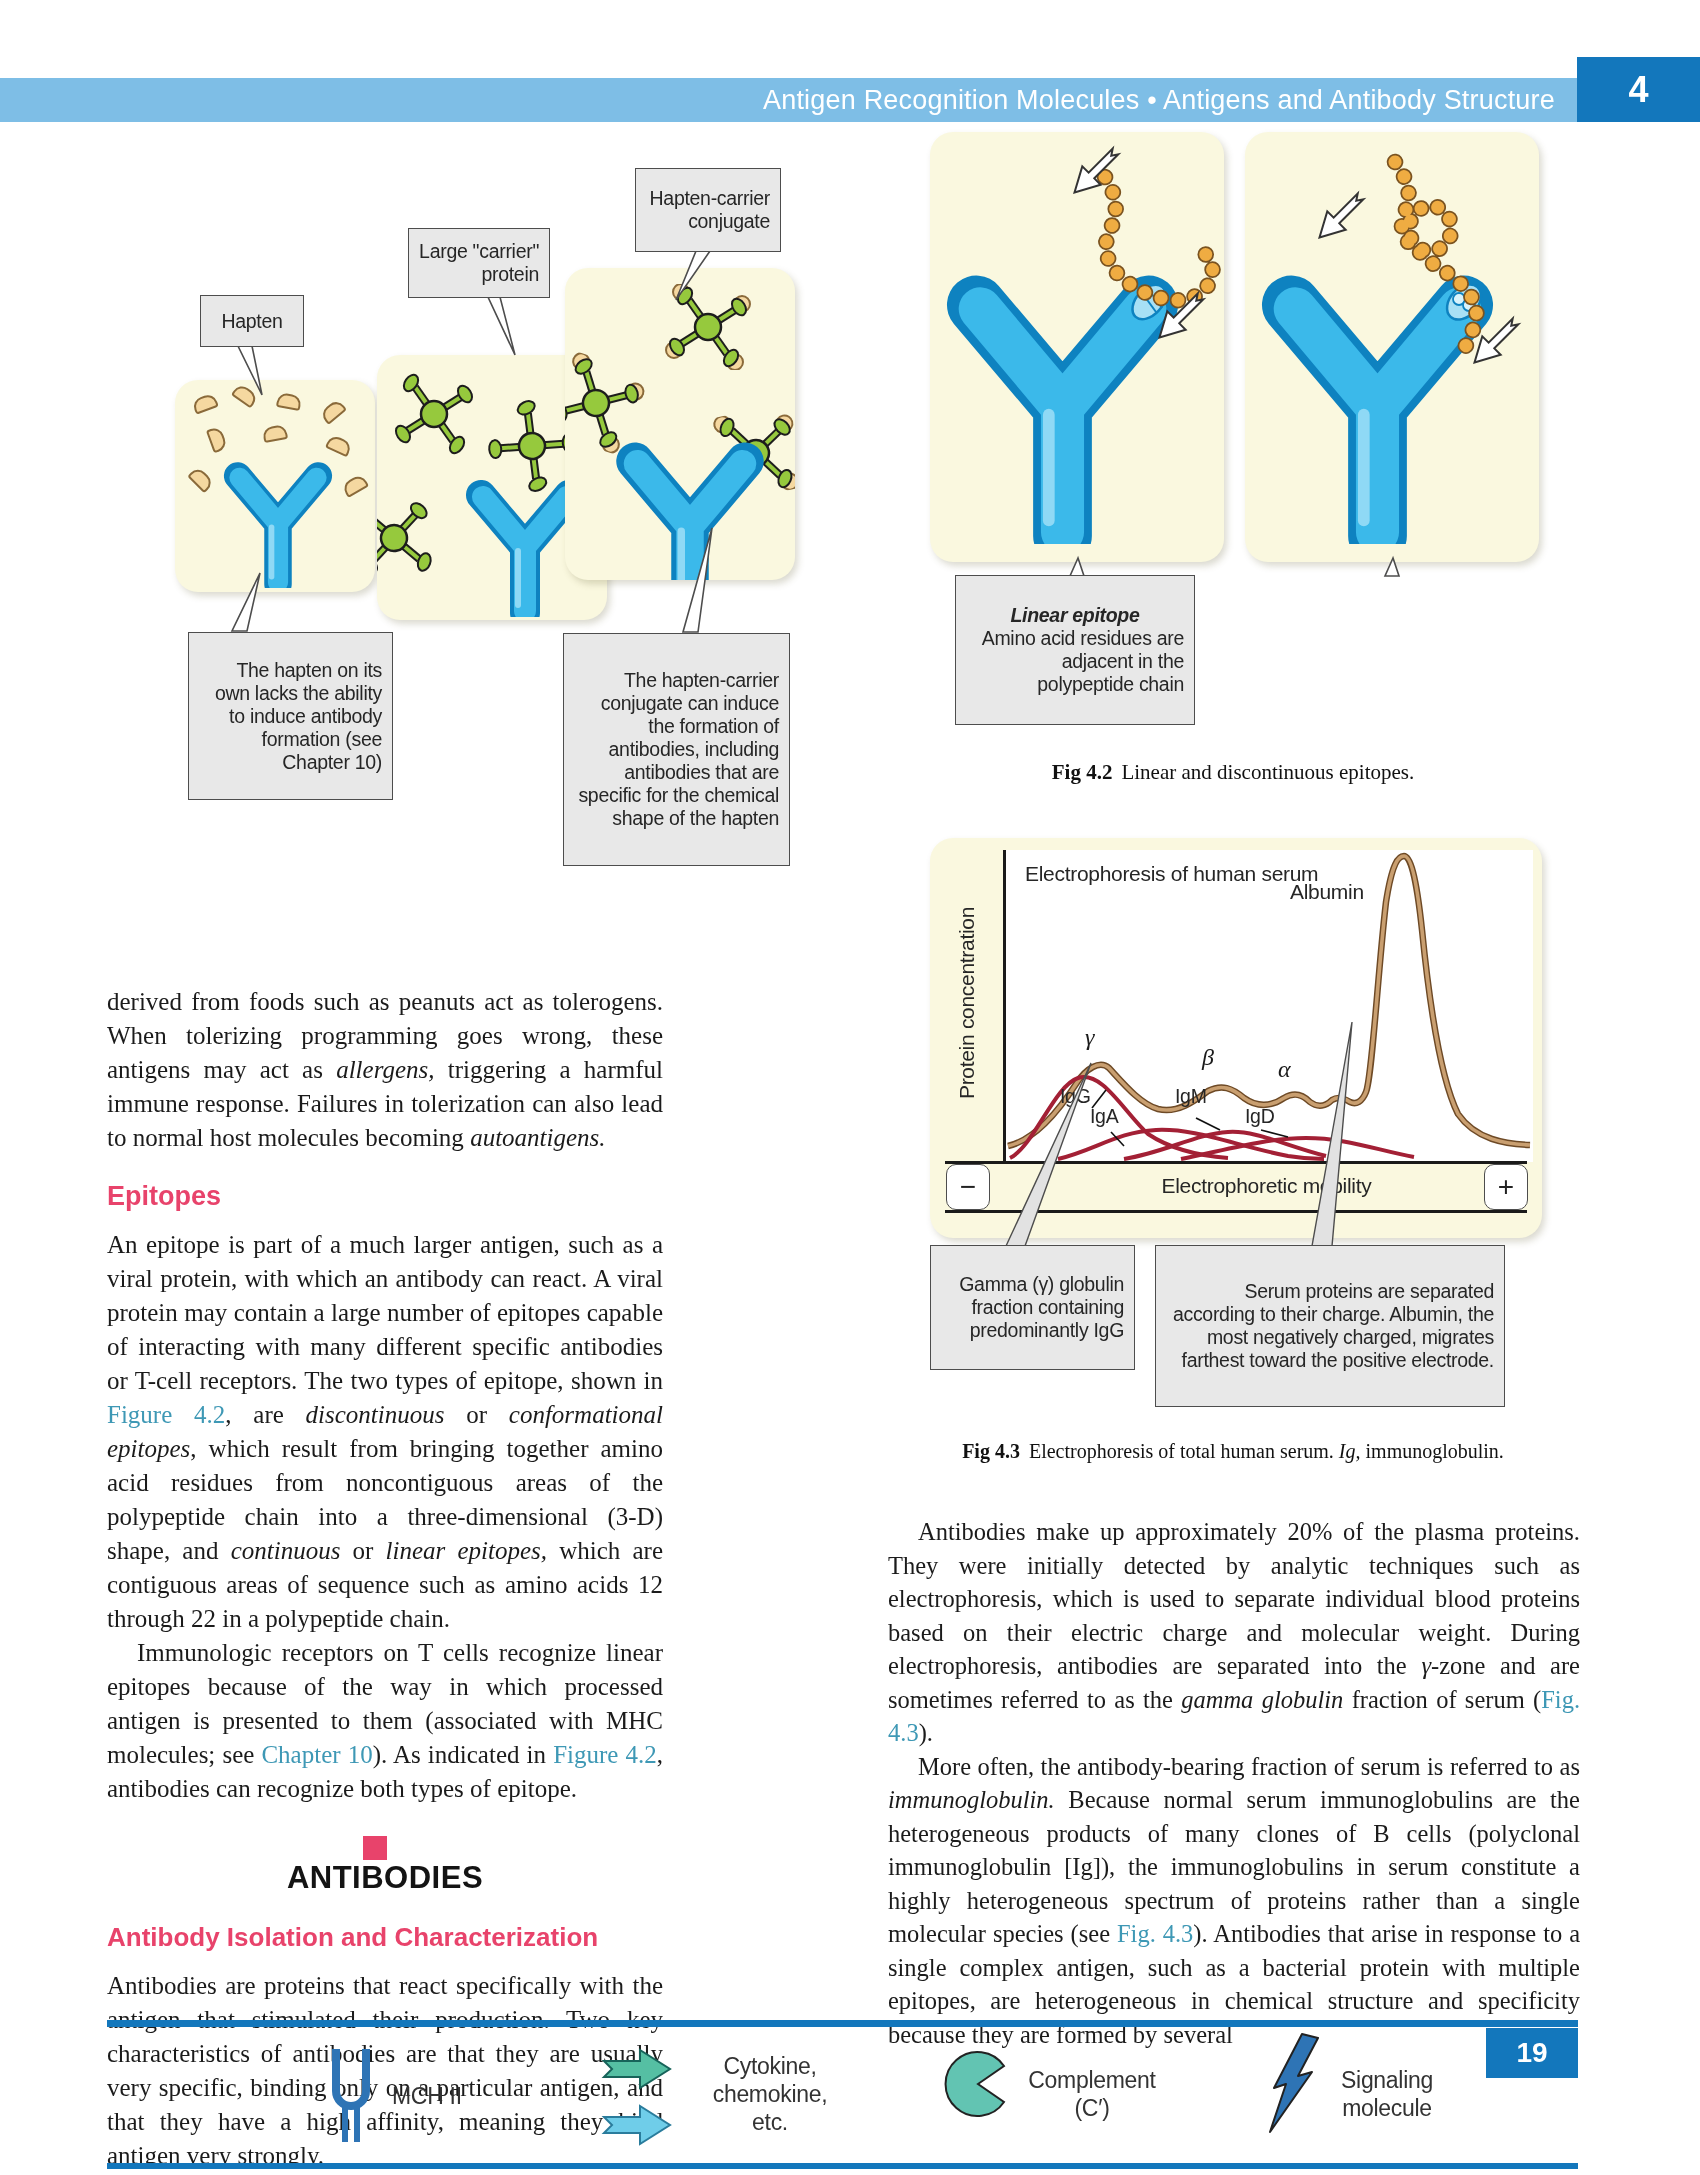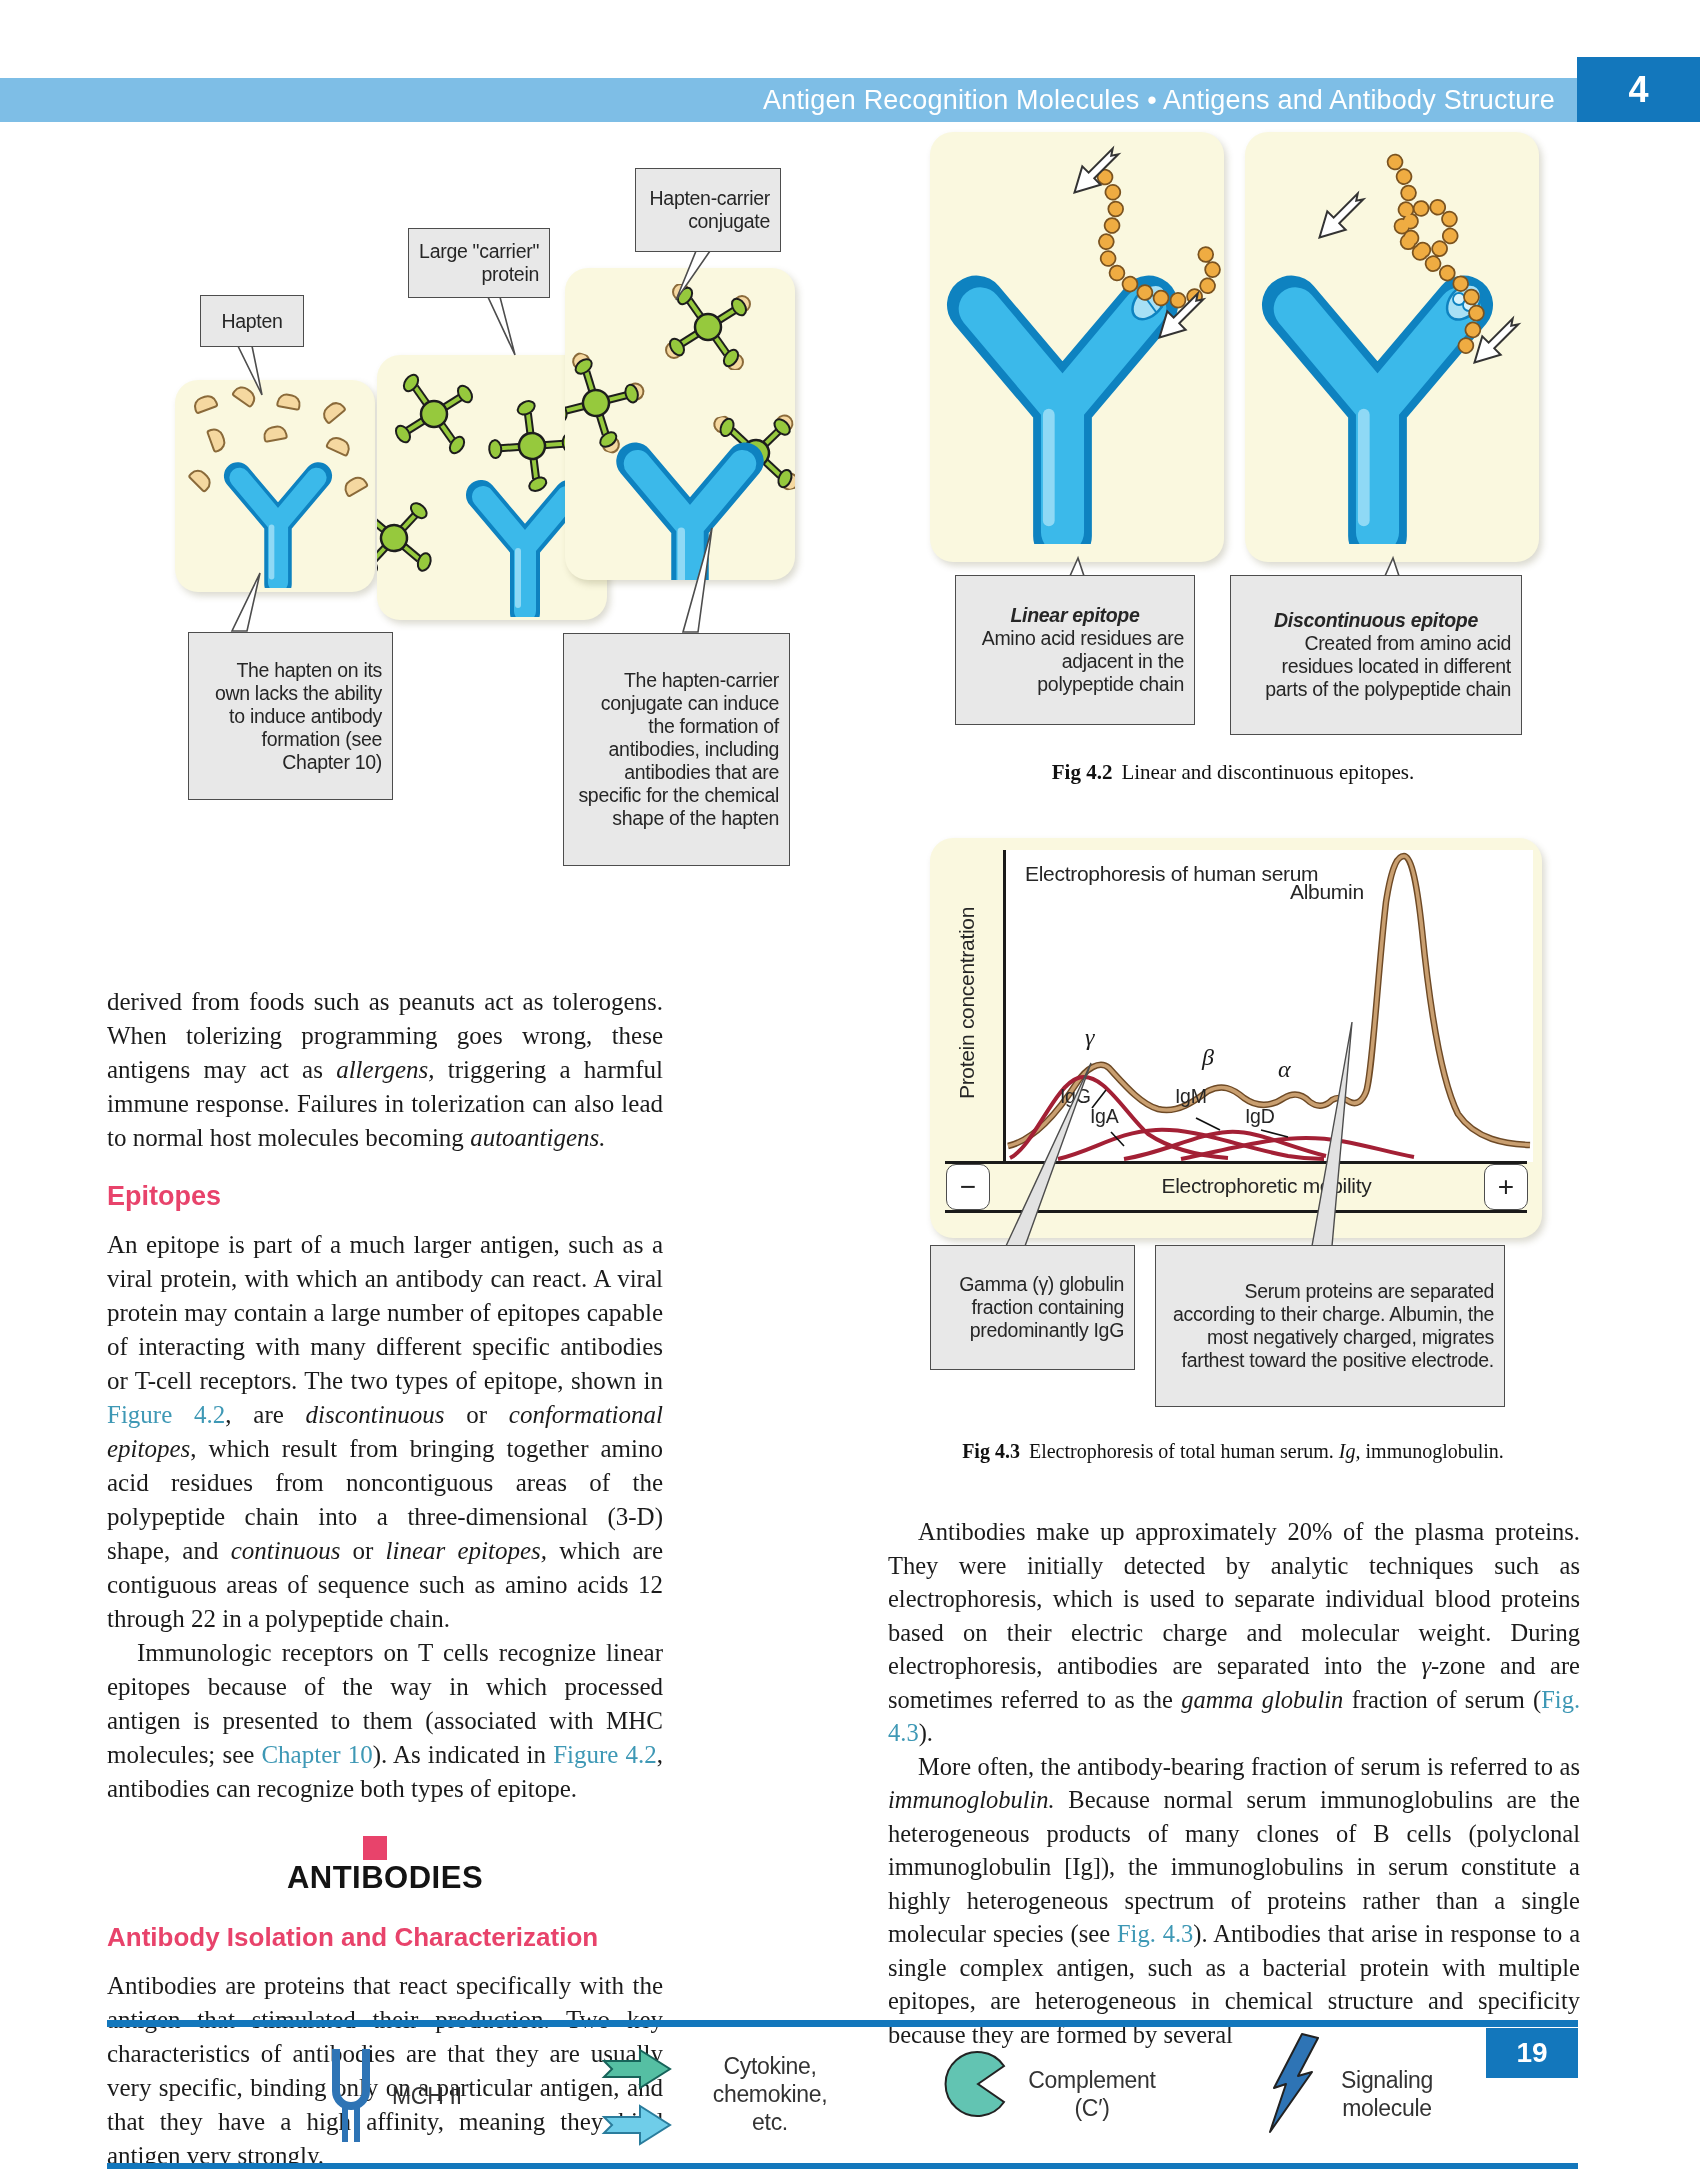--- a/index.html
+++ b/index.html
@@ -287,24 +287,20 @@
         </g>
 
       <polygon points="190,430 182,448 196,448" fill="#fff" stroke="#4d4d4d" stroke-width="1.6"></polygon>
       <polygon points="505,430 497,448 511,448" fill="#fff" stroke="#4d4d4d" stroke-width="1.6"></polygon>
     </svg>
 
     <div class="gbox fig-label" style="left:67px;top:447px;width:240px;height:150px;flex-direction:column;">
       <div class="tt">Linear epitope</div>
       <div>Amino acid residues are adjacent in the polypeptide chain</div>
     </div>
-    <div class="gbox fig-label" style="left:342px;top:447px;width:292px;height:160px;flex-direction:column;">
-      <div class="tt">Discontinuous epitope</div>
-      <div>Created from amino acid residues located in different parts of the polypeptide chain</div>
-    </div>
 
     <div class="caption" style="left:0;top:632px;width:690px;">
       <b>Fig 4.2</b><span>Linear and discontinuous epitopes.</span>
     </div>
   </div>
 
   <div class="wrap" style="left:888px;top:830px;width:690px;height:660px;">
     <div class="panel" style="left:42px;top:8px;width:612px;height:400px;z-index:1;">
       <div class="plot">
         <svg width="527" height="312" viewBox="0 0 527 312" preserveAspectRatio="none">

